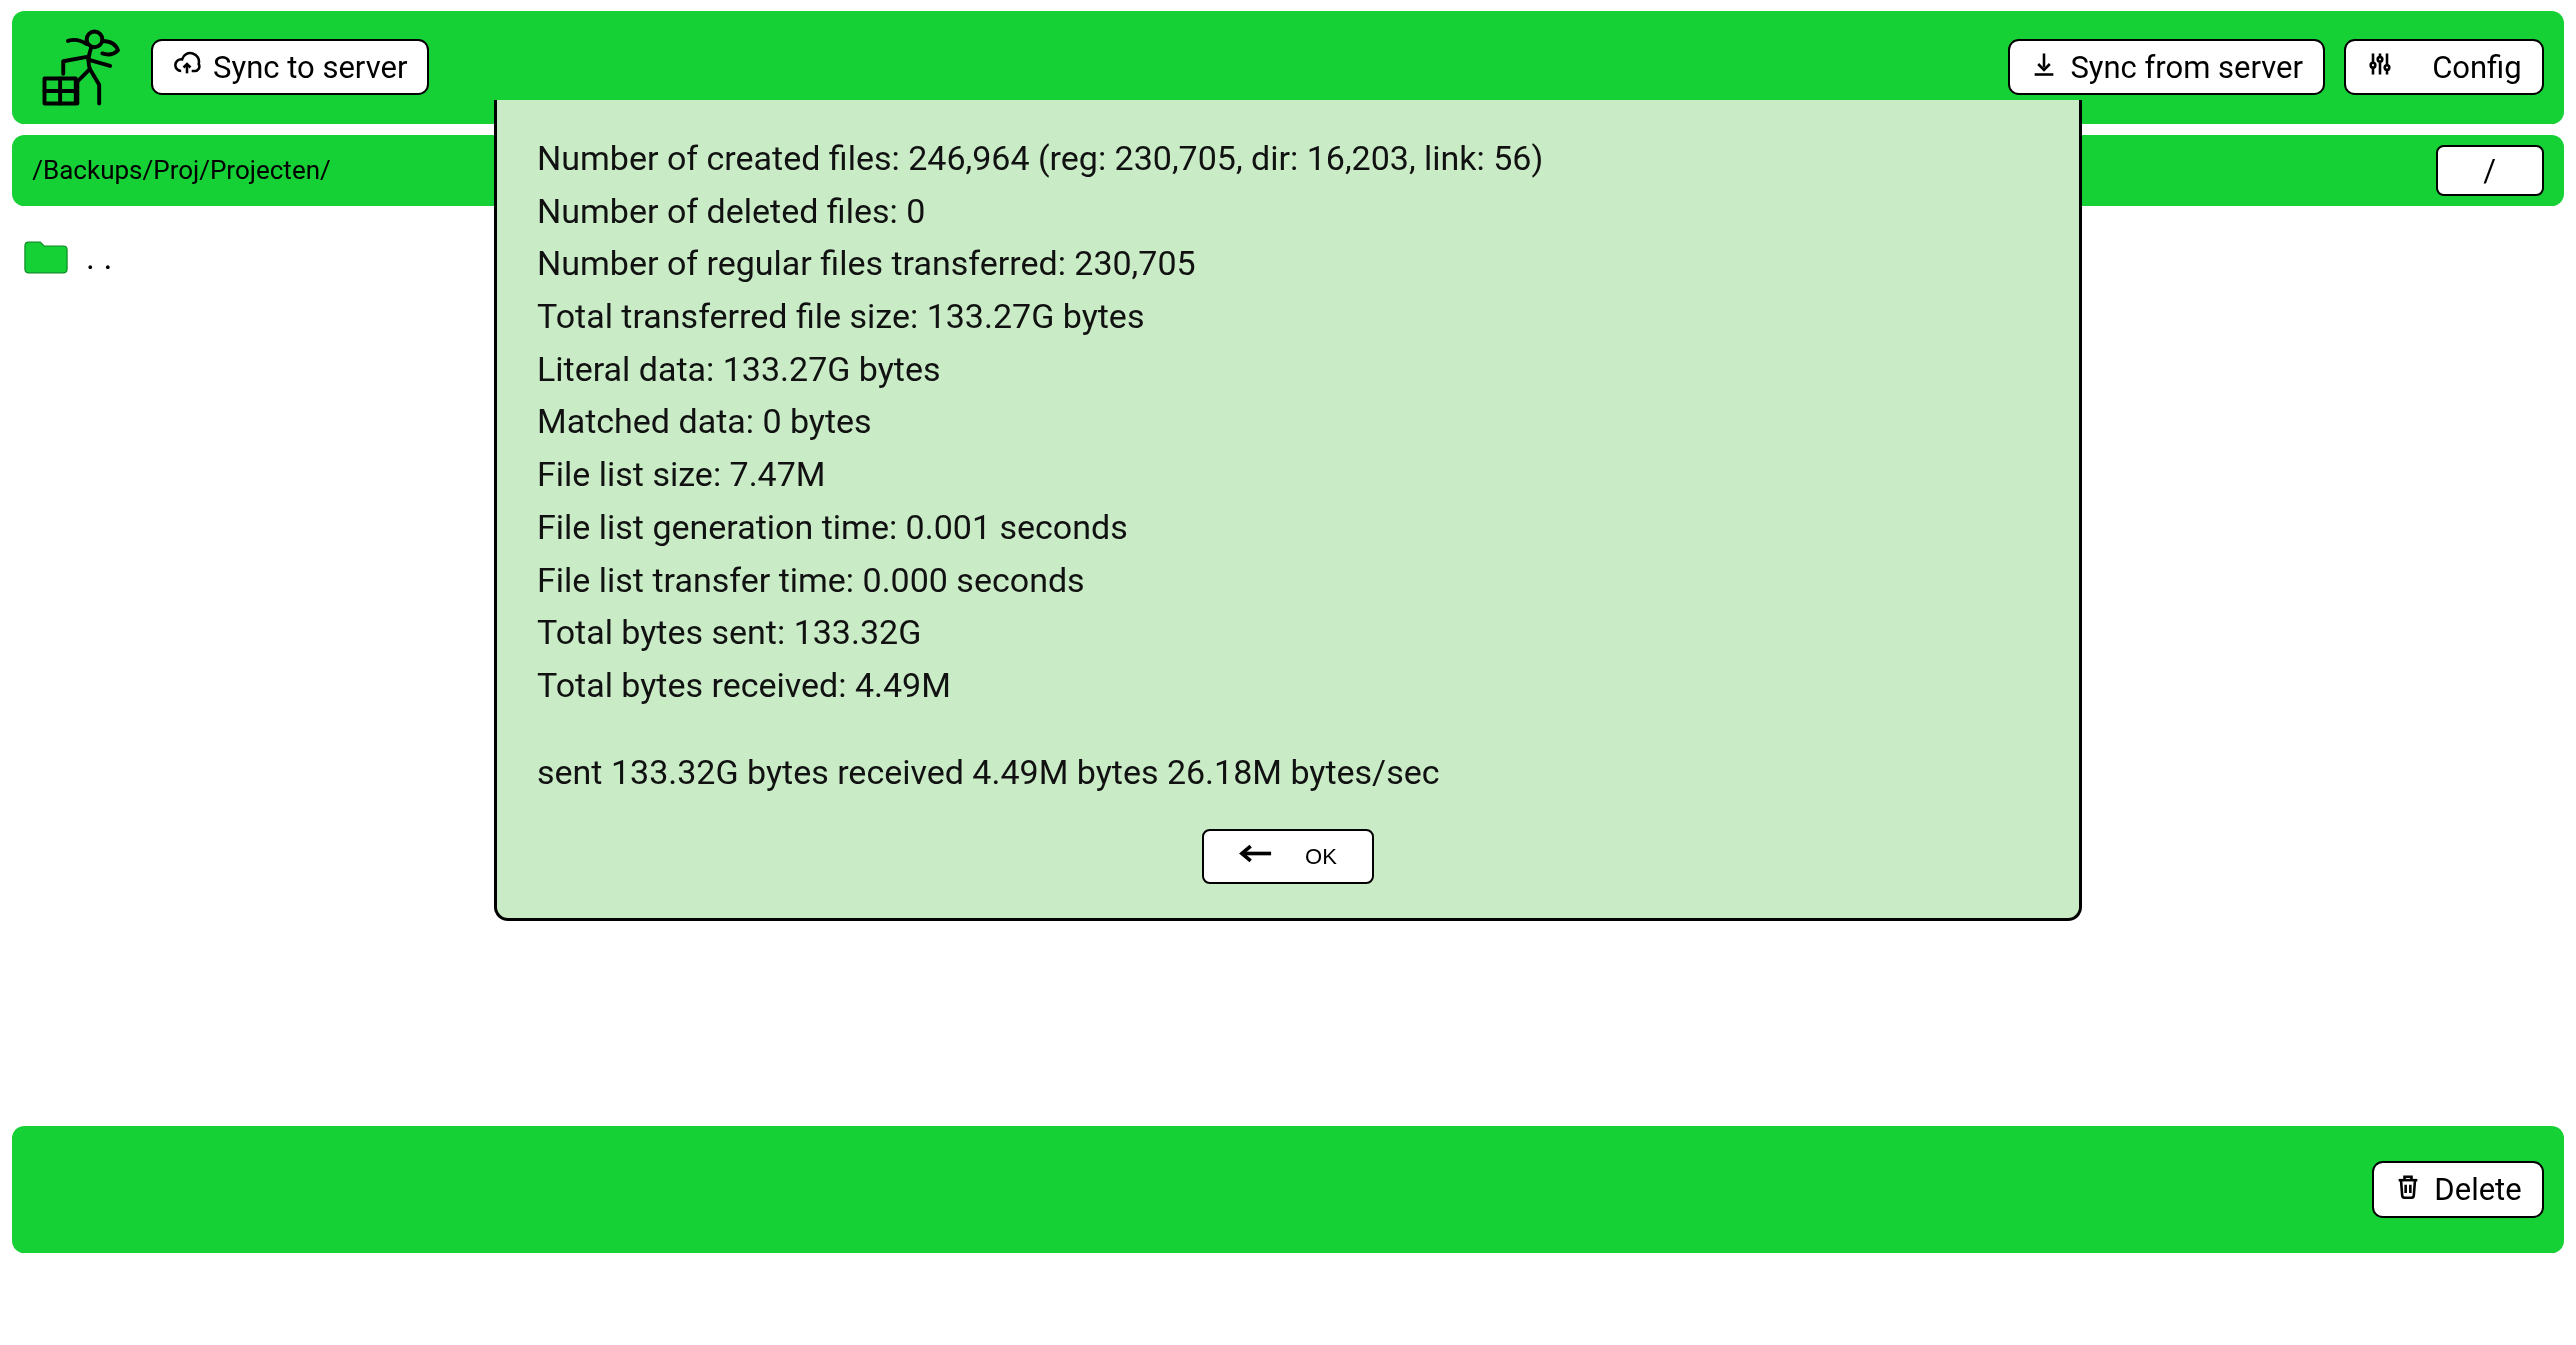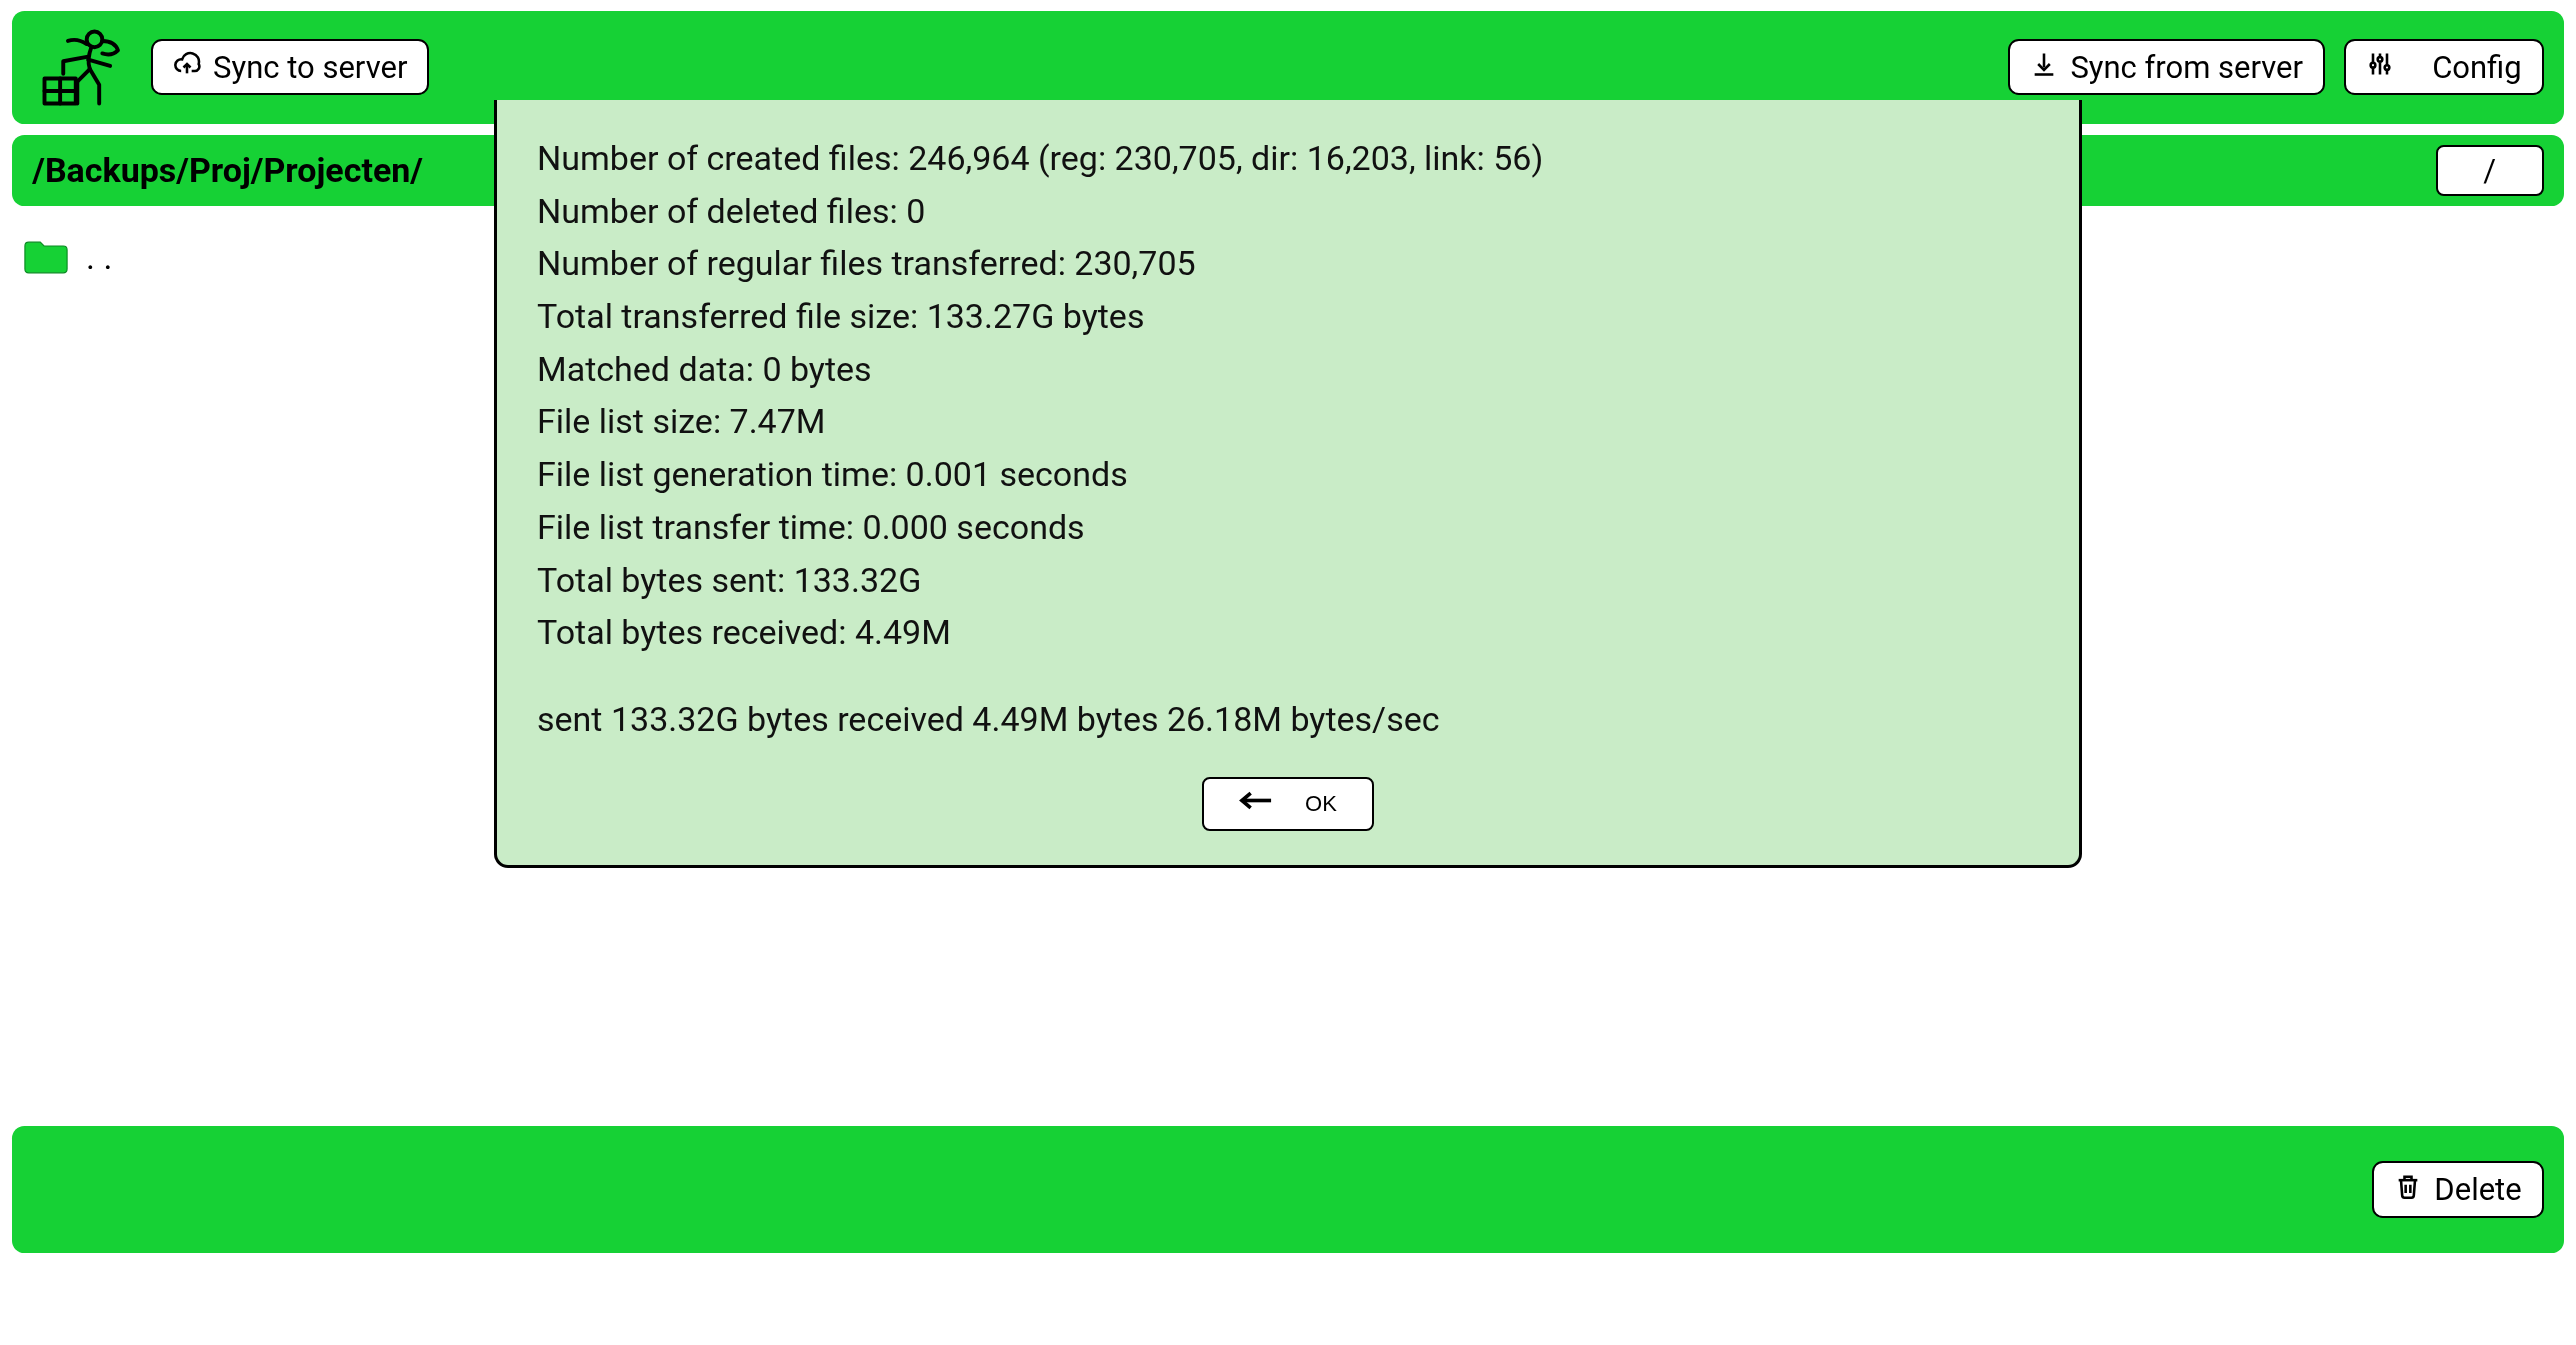--- a/index.html
+++ b/index.html
@@ -45,22 +45,22 @@
   .path-row {
     background: #16d135;
     border-radius: 12.3px;
     display:flex;
     align-items:center;
     padding: 10.8px 20px;
     margin: 0 12.3px 10.8px 12.3px;
     gap: 15.4px;
   }
   .path-row .path {
-    font-size: 34px;
-    font-weight: 700;
+    font-size: 26px;
+    font-weight: 400;
     color: #000;
   }
   .path-row .spacer { flex:1; }
   .path-row .pathbox {
     background:#fff;
     border:2.3px solid #000;
     border-radius:7.7px;
     padding: 4.6px 28px;
     font-size: 31px;
     font-weight: 400;
@@ -209,20 +209,21 @@
     <span>Delete</span>
   </button>
 </div>
 
 <div class="modal-backdrop">
   <div class="modal">
     <div class="line">Number of created files: 246,964 (reg: 230,705, dir: 16,203, link: 56)</div>
     <div class="line">Number of deleted files: 0</div>
     <div class="line">Number of regular files transferred: 230,705</div>
     <div class="line">Total transferred file size: 133.27G bytes</div>
+    <div class="line">Literal data: 133.27G bytes</div>
     <div class="line">Matched data: 0 bytes</div>
     <div class="line">File list size: 7.47M</div>
     <div class="line">File list generation time: 0.001 seconds</div>
     <div class="line">File list transfer time: 0.000 seconds</div>
     <div class="line">Total bytes sent: 133.32G</div>
     <div class="line">Total bytes received: 4.49M</div>
     <div class="blank"></div>
     <div class="line">sent 133.32G bytes received 4.49M bytes 26.18M bytes/sec</div>
     <div class="btnrow">
       <button class="okbtn">

